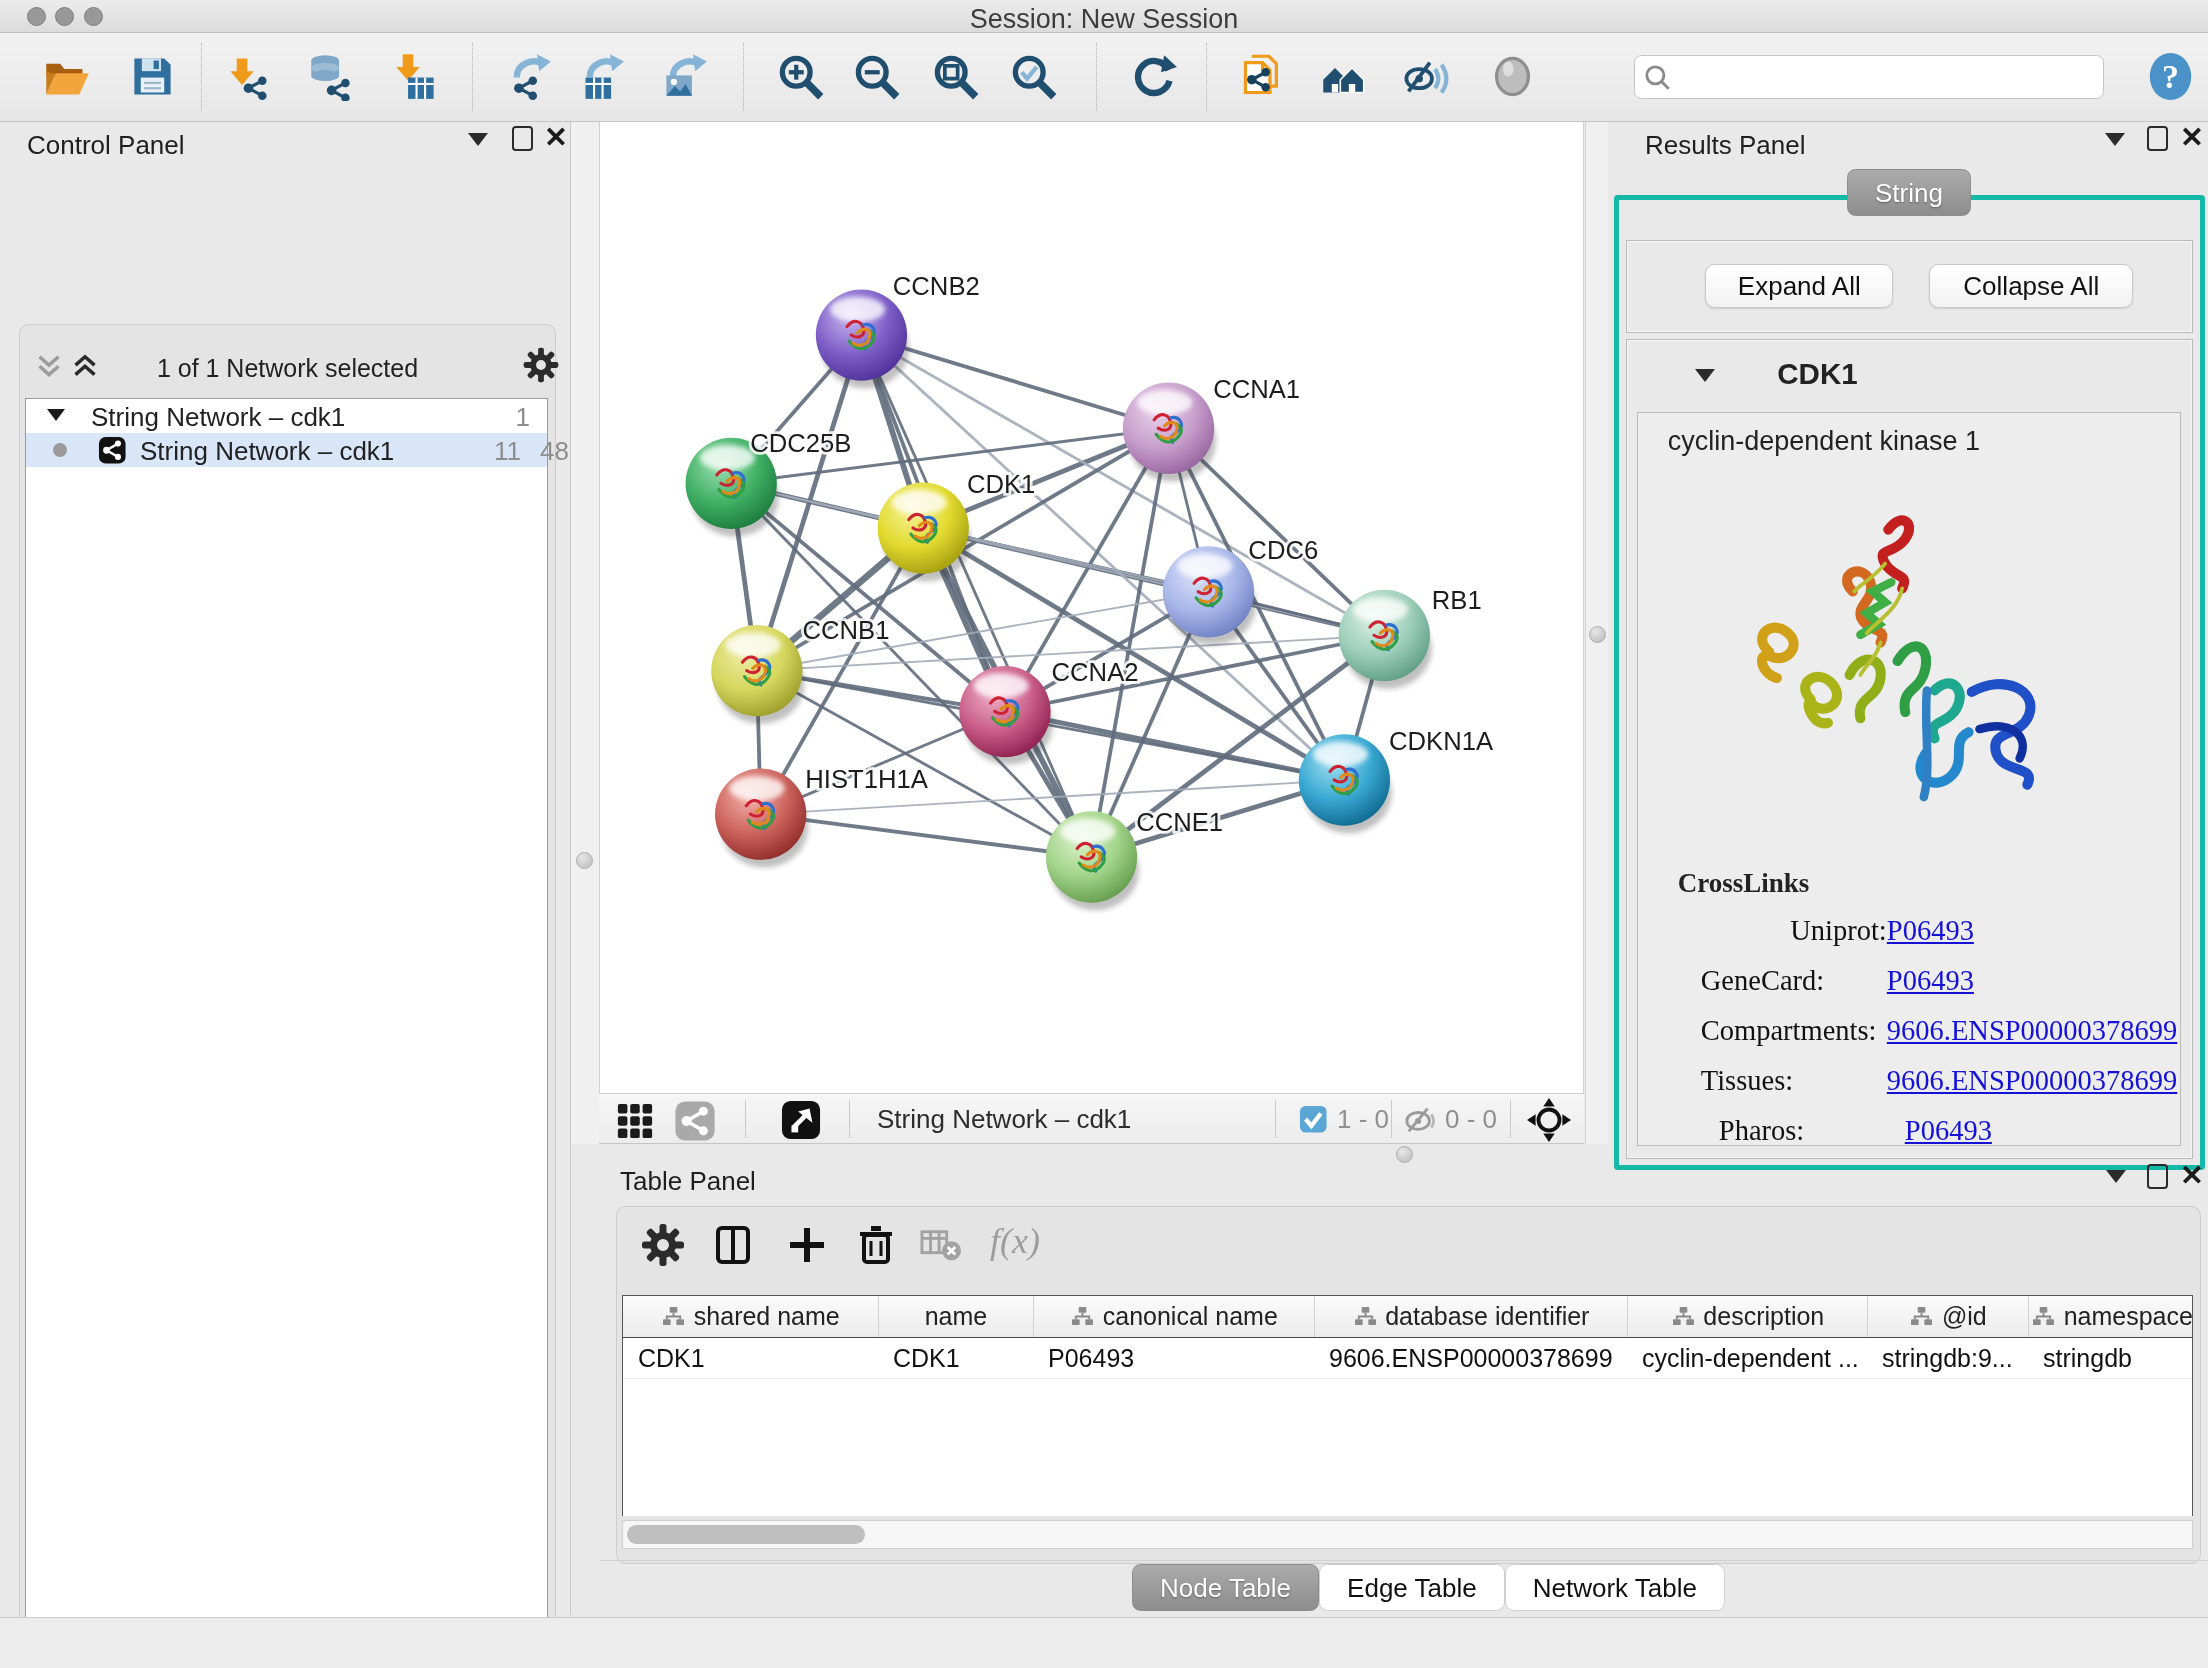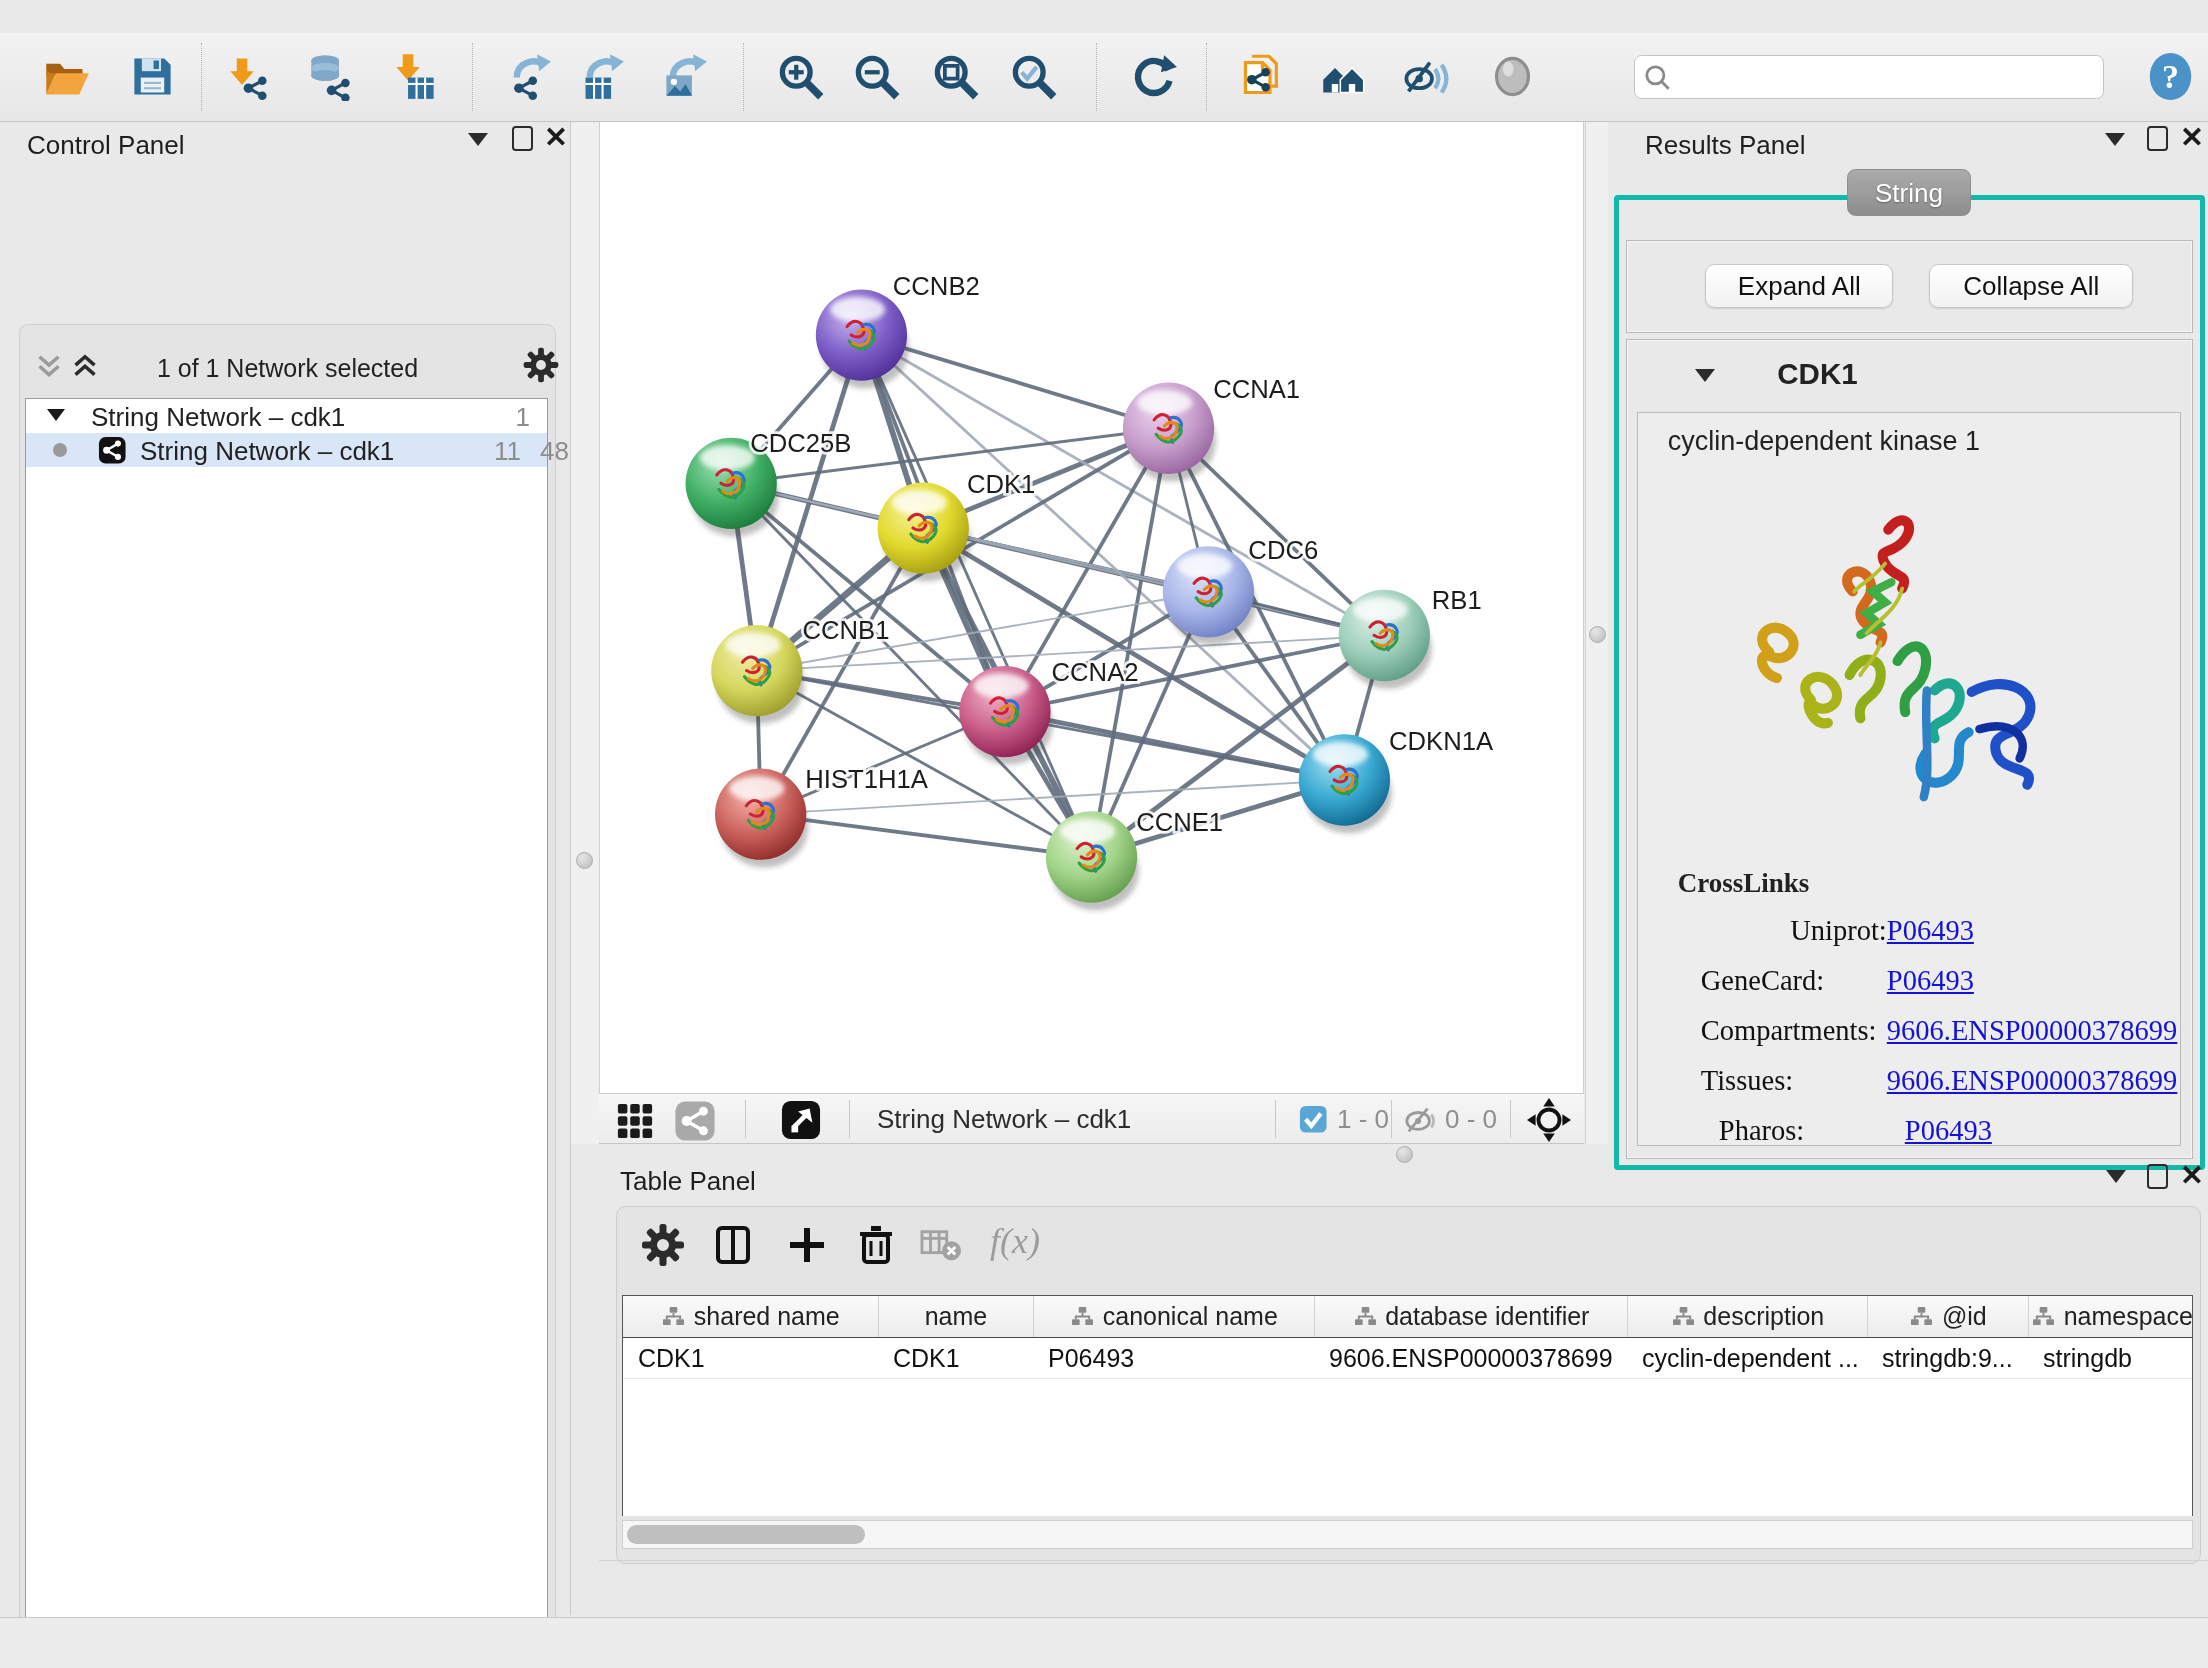--- a/index.html
+++ b/index.html
@@ -56,20 +56,26 @@
   .hthumb{left:3.8px;top:3.8px;width:238px;height:19px;background:#bfbfbf;border-radius:9.5px;}
   
   .statusbar{left:0;top:1617px;width:2208px;height:51px;background:#ececec;border-top:1.9px solid #c9c9c9;box-sizing:border-box;}
   .net-label{font-size:27px;fill:#1c1c1c;paint-order:stroke;stroke:rgba(255,255,255,.85);stroke-width:6px;font-family:"Liberation Sans",sans-serif;}
 </style>
 </head>
 <body>
 
 <div class="app">
 
+  <div class="abs titlebar">
+    <div class="abs tl-dot" style="left:27px"></div>
+    <div class="abs tl-dot" style="left:55px"></div>
+    <div class="abs tl-dot" style="left:84px"></div>
+    <div class="abs win-title">Session: New Session</div>
+  </div>
 
   <div class="abs toolbar" id="main-toolbar">
     <div class="abs searchbox">
       <svg viewBox="0 0 30 30">
           <circle cx="13" cy="13" r="9" fill="none" stroke="#8a8a8a" stroke-width="3"></circle>
           <line x1="20" y1="20" x2="27" y2="27" stroke="#8a8a8a" stroke-width="3"></line>
         </svg>
       <input placeholder="" style="">
     </div>
     <div class="abs" style="left:2146px;top:19px;width:49px;height:49px">
@@ -718,20 +724,21 @@
             <div class="td" style="flex: 0 0 240px; width: 240px;">cyclin-dependent ...</div>
             <div class="td" style="flex: 0 0 161px; width: 161px;">stringdb:9...</div>
             <div class="td" style="flex: 0 0 167px; width: 167px;">stringdb</div>
           </div>
         </div>
     </div>
     <div class="abs hscroll" style="left:23px;top:356px">
         <div class="abs hthumb"></div>
       </div>
     <div class="abs" style="left:0;top:396px;width:1609px;height:3.8px;border-top:1px solid #d2d2d2"></div>
+    <div id="tbl-tabs" class="abs" style="left:533px;top:400px;white-space:nowrap"><span class="tab active">Node Table</span><span class="tab">Edge Table</span><span class="tab">Network Table</span></div>
   </div>
 
   <div class="abs statusbar">
     
     
     
   </div>
 </div>
 
 

